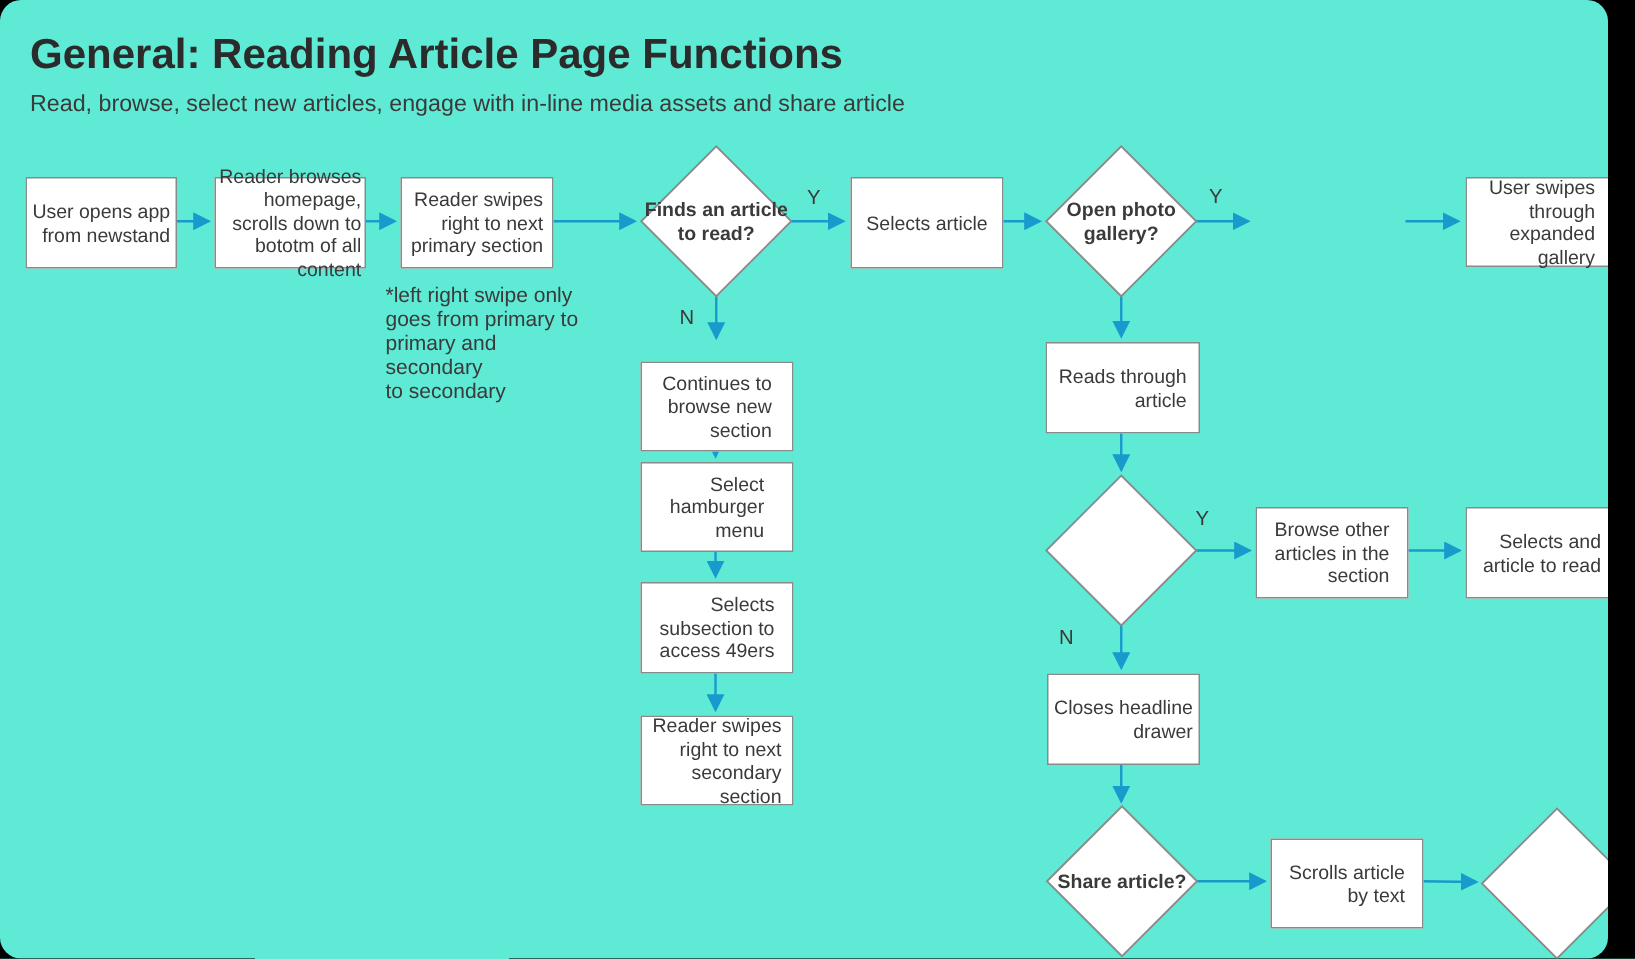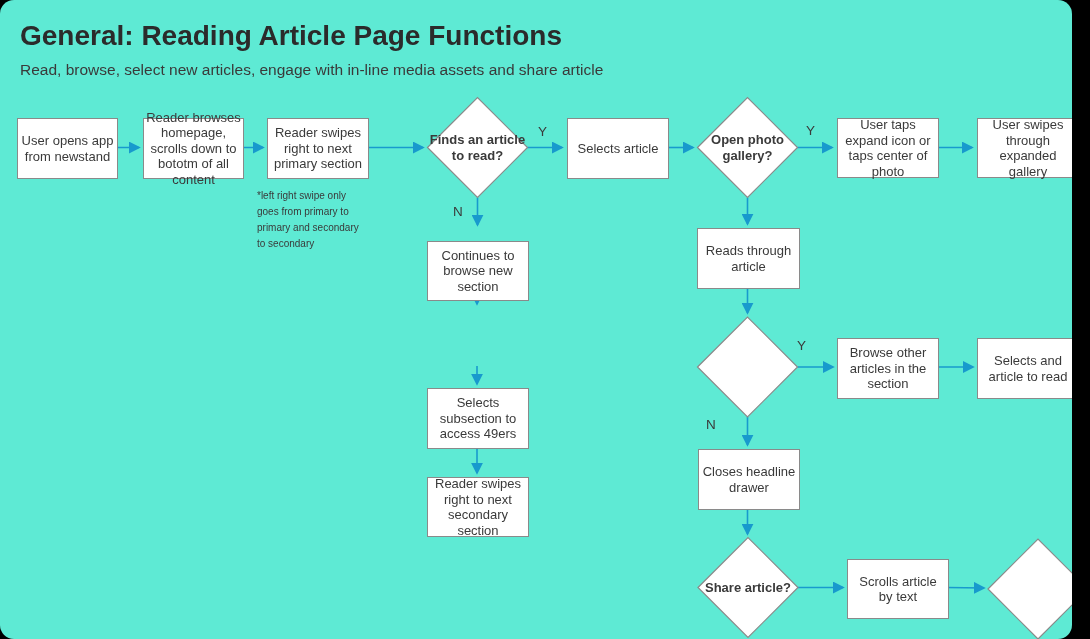--- a/index.html
+++ b/index.html
@@ -1,24 +1,24 @@
 <!DOCTYPE html>
 <html><head>
 <meta charset="utf-8">
 <style>
   html,body{margin:0;padding:0;background:#000;}
   .canvas{position:relative;width:1072px;height:639px;background:#5eead4;border-radius:14px;
           overflow:hidden;font-family:"Liberation Sans",sans-serif;color:#3a3a3a;}
   .title{position:absolute;left:20px;top:20px;font-size:28px;font-weight:bold;color:#2b2b2b;}
   .subtitle{position:absolute;left:20px;top:61px;font-size:15.5px;color:#3a3a3a;}
   .proc{position:absolute;background:#fff;border:1px solid #8a8a8a;display:flex;align-items:center;
-        justify-content:center;text-align:center;font-size:13px;line-height:15.5px;white-space:pre-line;}
+        justify-content:center;text-align:right;font-size:13px;line-height:15.5px;white-space:pre-line;}
   .dlabel{position:absolute;text-align:center;font-size:13px;line-height:15.5px;white-space:pre-line;font-weight:bold;}
   .branch{position:absolute;font-size:13.5px;color:#3a3a3a;}
-  .note{position:absolute;left:257px;top:188px;width:140px;font-size:10px;line-height:16px;white-space:pre-line;}
+  .note{position:absolute;left:257px;top:188px;width:140px;font-size:14px;line-height:16px;white-space:pre-line;}
   svg.flow{position:absolute;left:0;top:0;}
 </style>
 </head>
 <body>
 
 <div class="canvas">
 
   <svg class="flow" width="1090" height="639" viewBox="0 0 1090 639">
     <defs>
       <marker id="arrow" viewBox="0 0 10 10" refX="8.5" refY="5" markerWidth="7.5" markerHeight="7.5" orient="auto-start-reverse">
@@ -65,31 +65,30 @@
 from newstand</div>
   <div class="proc" style="left:143px;top:118px;width:99px;height:59px">Reader browses
 homepage,
 scrolls down to
 bototm of all
 content</div>
   <div class="proc" style="left:267px;top:118px;width:100px;height:59px">Reader swipes
 right to next
 primary section</div>
   <div class="proc" style="left:567px;top:118px;width:100px;height:59px">Selects article</div>
-  <div class="proc" style="left:837px;top:118px;width:100px;height:58px">User taps
-expand icon or
-taps center of
-photo</div>
   <div class="proc" style="left:977px;top:118px;width:100px;height:58px">User swipes
 through
 expanded
 gallery</div>
   <div class="proc" style="left:427px;top:241px;width:100px;height:58px">Continues to
 browse new
 section</div>
+  <div class="proc" style="left:427px;top:308px;width:100px;height:58px">Select
+hamburger
+menu</div>
   <div class="proc" style="left:427px;top:388px;width:100px;height:59px">Selects
 subsection to
 access 49ers</div>
   <div class="proc" style="left:427px;top:477px;width:100px;height:58px">Reader swipes
 right to next
 secondary
 section</div>
   <div class="proc" style="left:697px;top:228px;width:101px;height:59px">Reads through
 article</div>
   <div class="proc" style="left:837px;top:338px;width:100px;height:59px">Browse other

